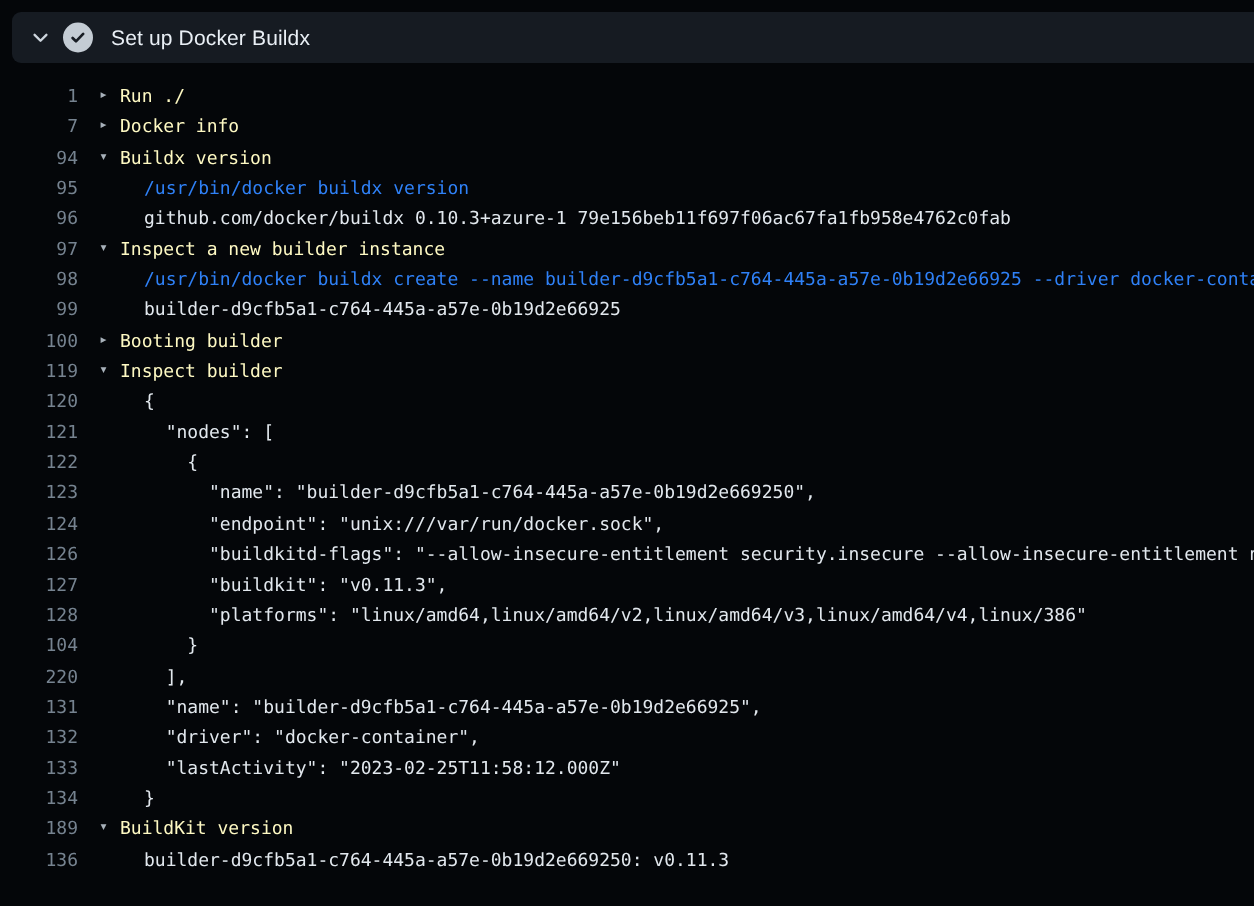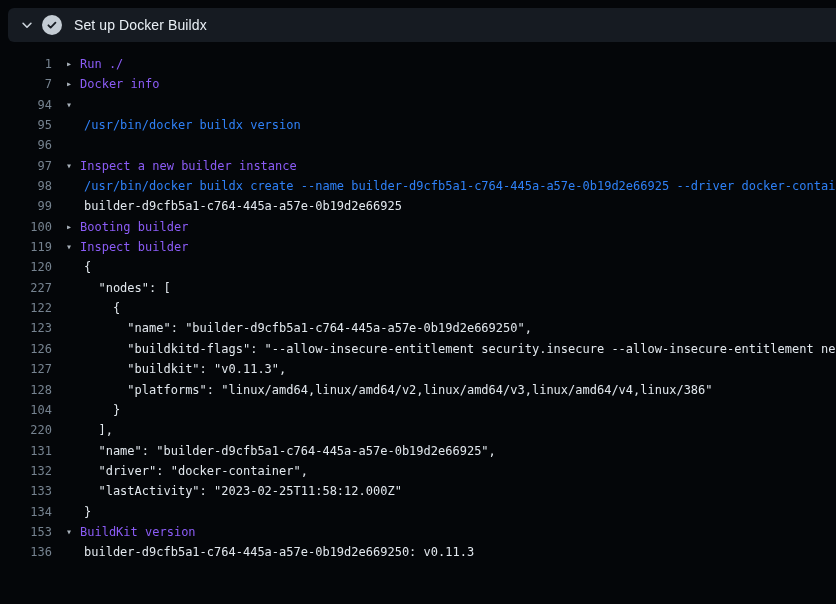--- a/index.html
+++ b/index.html
@@ -58,23 +58,23 @@
     user-select: none;
   }
   .marker {
     flex: 0 0 14px; width: 14px; text-align: left;
     margin-left: 14px;
     color: #a8b1ba;
     font-size: 10px;
   }
   .txt { color: #e2e8ee; }
   .row.group { cursor: pointer; }
-  .row.group .txt { color: #8b5cf6; }
+  .row.group .txt { color: #fef9c3; }
   .row.command .txt { color: #2f81f7; }
-  .row.content .txt { margin-left: 4px; }
+  .row.content .txt { margin-left: 16px; }
 </style>
 </head>
 <body>
 
 <div class="stage">
 
   <div class="step-header">
     <span class="chev">
       <svg width="14" height="14" viewBox="0 0 16 16" aria-hidden="true">
         <path d="M3.5 6l4.5 4.5L12.5 6" fill="none" stroke="currentColor" stroke-width="1.8" stroke-linecap="round" stroke-linejoin="round"></path>
@@ -97,31 +97,33 @@
 
     <div class="row group">
       <span class="num">7</span>
       <span class="marker">▸</span>
       <span class="txt">Docker info</span>
     </div>
 
     <div class="row group">
       <span class="num">94</span>
       <span class="marker">▾</span>
+      <span class="txt">Buildx version</span>
     </div>
 
     <div class="row content command">
       <span class="num">95</span>
       <span class="marker"></span>
       <span class="txt">/usr/bin/docker buildx version</span>
     </div>
 
     <div class="row content">
       <span class="num">96</span>
       <span class="marker"></span>
+      <span class="txt">github.com/docker/buildx 0.10.3+azure-1 79e156beb11f697f06ac67fa1fb958e4762c0fab</span>
     </div>
 
     <div class="row group">
       <span class="num">97</span>
       <span class="marker">▾</span>
       <span class="txt">Inspect a new builder instance</span>
     </div>
 
     <div class="row content command">
       <span class="num">98</span>
@@ -147,37 +149,42 @@
       <span class="txt">Inspect builder</span>
     </div>
 
     <div class="row content">
       <span class="num">120</span>
       <span class="marker"></span>
       <span class="txt">{</span>
     </div>
 
     <div class="row content">
-      <span class="num">227</span>
+      <span class="num">121</span>
       <span class="marker"></span>
       <span class="txt">  "nodes": [</span>
     </div>
 
     <div class="row content">
       <span class="num">122</span>
       <span class="marker"></span>
       <span class="txt">    {</span>
     </div>
 
     <div class="row content">
       <span class="num">123</span>
       <span class="marker"></span>
       <span class="txt">      "name": "builder-d9cfb5a1-c764-445a-a57e-0b19d2e669250",</span>
     </div>
 
+    <div class="row content">
+      <span class="num">124</span>
+      <span class="marker"></span>
+      <span class="txt">      "endpoint": "unix:///var/run/docker.sock",</span>
+    </div>
 
 
     <div class="row content">
       <span class="num">126</span>
       <span class="marker"></span>
       <span class="txt">      "buildkitd-flags": "--allow-insecure-entitlement security.insecure --allow-insecure-entitlement network.host",</span>
     </div>
 
     <div class="row content">
       <span class="num">127</span>
@@ -221,21 +228,21 @@
       <span class="txt">  "lastActivity": "2023-02-25T11:58:12.000Z"</span>
     </div>
 
     <div class="row content">
       <span class="num">134</span>
       <span class="marker"></span>
       <span class="txt">}</span>
     </div>
 
     <div class="row group">
-      <span class="num">153</span>
+      <span class="num">189</span>
       <span class="marker">▾</span>
       <span class="txt">BuildKit version</span>
     </div>
 
     <div class="row content">
       <span class="num">136</span>
       <span class="marker"></span>
       <span class="txt">builder-d9cfb5a1-c764-445a-a57e-0b19d2e669250: v0.11.3</span>
     </div>
   </div>

